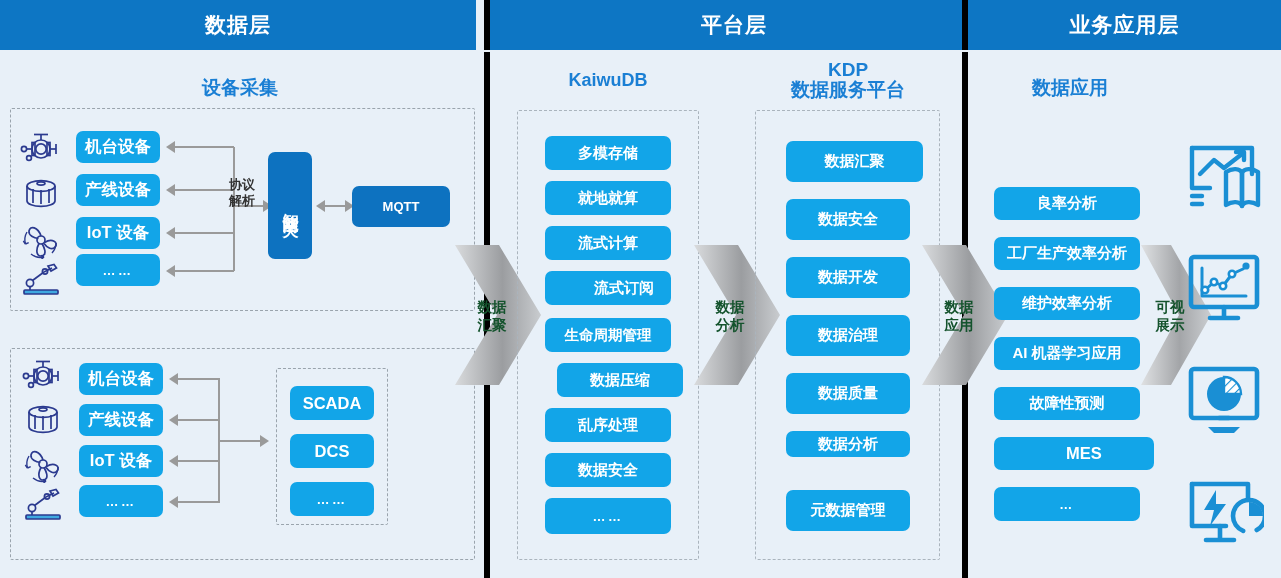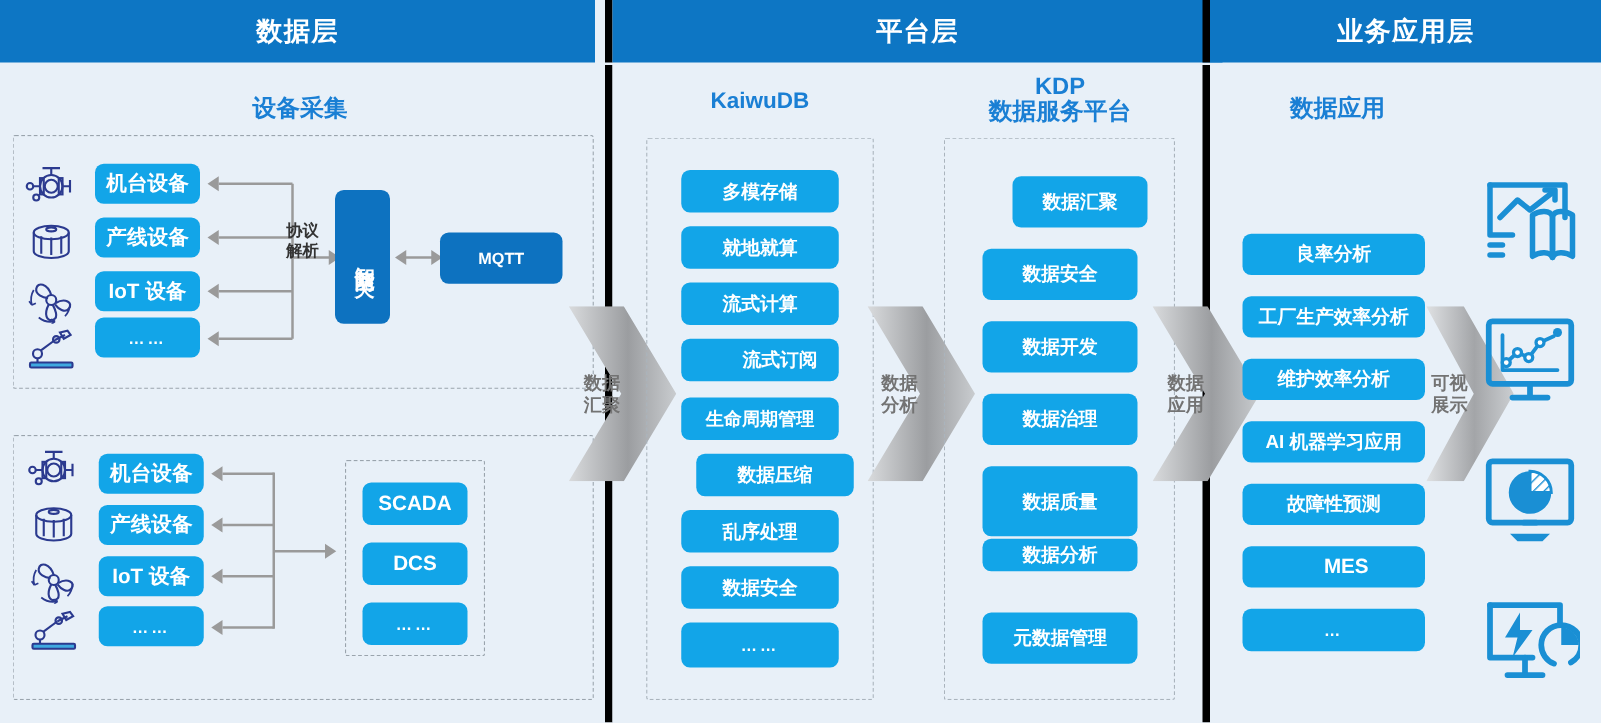--- a/index.html
+++ b/index.html
@@ -83,22 +83,22 @@
 
   .sm-label{
     position:absolute;color:#333;font-weight:bold;font-size:13px;
     line-height:16px;text-align:center;white-space:pre-line;
   }
 
   
   .chev{position:absolute;}
   .chev svg{display:block;}
   .chev-label{
-    position:absolute;font-weight:bold;font-size:14.5px;color:#737373;
-    line-height:18px;white-space:pre-line;
+    position:absolute;font-weight:bold;font-size:14.5px;color:#14532d;
+    line-height:18px;text-align:center;white-space:pre-line;
   }
 
   
   .vicon{position:absolute;}
   .vicon svg{display:block;}
 </style>
 </head>
 <body>
 
 <div id="root">
@@ -330,25 +330,25 @@
       <path d="M0 0 L44 0 L86 70 L44 140 L0 140 L42 70 Z" fill="url(#g2)"></path>
     </svg>
   </div>
   <div class="chev-label" style="left:705px;top:298px;width:50px;">数据
 分析</div>
 
   <div class="sect-title" style="left:758px;top:60px;width:180px;">KDP
 数据服务平台</div>
   <div class="dashed light" style="left:755px;top:110px;width:185px;height:450px;"></div>
 
-  <div class="pill f15" style="left:786px;top:141px;width:108px;height:41px;margin-left:24px;">数据汇聚</div>
+  <div class="pill f15" style="left:786px;top:141px;width:137px;height:41px;">数据汇聚</div>
   <div class="pill f15" style="left:786px;top:199px;width:124px;height:41px;">数据安全</div>
   <div class="pill f15" style="left:786px;top:257px;width:124px;height:41px;">数据开发</div>
   <div class="pill f15" style="left:786px;top:315px;width:124px;height:41px;">数据治理</div>
-  <div class="pill f15" style="left:786px;top:373px;width:124px;height:56px;">数据质量</div>
+  <div class="pill f15" style="left:786px;top:373px;width:124px;height:41px;">数据质量</div>
   <div class="pill f15" style="left:786px;top:431px;width:124px;height:26px;">数据分析</div>
   <div class="pill f15" style="left:786px;top:490px;width:124px;height:41px;">元数据管理</div>
 
   <div class="chev" style="left:922px;top:245px;">
     <svg width="86" height="140" viewBox="0 0 86 140">
       <defs>
         <linearGradient id="g3" x1="0" y1="0" x2="1" y2="0">
           <stop offset="0%" stop-color="#d9dbdd"></stop>
           <stop offset="55%" stop-color="#9b9da0"></stop>
           <stop offset="100%" stop-color="#c9cccf"></stop>
@@ -360,21 +360,21 @@
   <div class="chev-label" style="left:934px;top:298px;width:50px;">数据
 应用</div>
 
   <div class="sect-title" style="left:1000px;top:78px;width:140px;">数据应用</div>
 
   <div class="pill f15" style="left:994px;top:187px;width:146px;height:33px;">良率分析</div>
   <div class="pill f15" style="left:994px;top:237px;width:146px;height:33px;">工厂生产效率分析</div>
   <div class="pill f15" style="left:994px;top:287px;width:146px;height:33px;">维护效率分析</div>
   <div class="pill f15" style="left:994px;top:337px;width:146px;height:33px;">AI 机器学习应用</div>
   <div class="pill f15" style="left:994px;top:387px;width:146px;height:33px;">故障性预测</div>
-  <div class="pill f16" style="left:994px;top:437px;width:146px;height:33px;padding-left:20px;">MES</div>
+  <div class="pill f16" style="left:994px;top:437px;width:160px;height:33px;padding-left:20px;">MES</div>
   <div class="pill dots" style="left:994px;top:487px;width:146px;height:34px;">…</div>
 
   <div class="chev" style="left:1141px;top:245px;">
     <svg width="70" height="140" viewBox="0 0 70 140">
       <defs>
         <linearGradient id="g4" x1="0" y1="0" x2="1" y2="0">
           <stop offset="0%" stop-color="#dfe1e3"></stop>
           <stop offset="55%" stop-color="#a3a5a8"></stop>
           <stop offset="100%" stop-color="#cbced1"></stop>
         </linearGradient>

